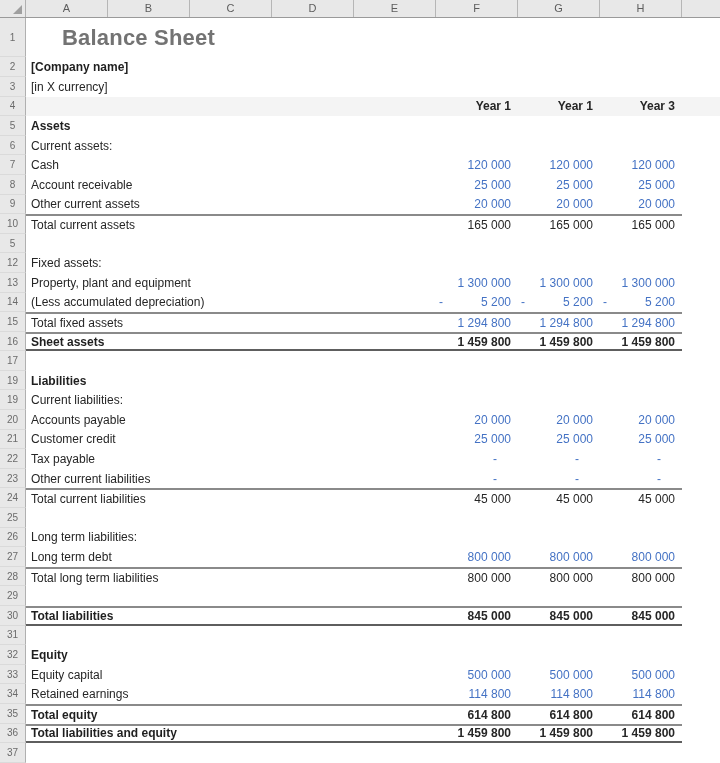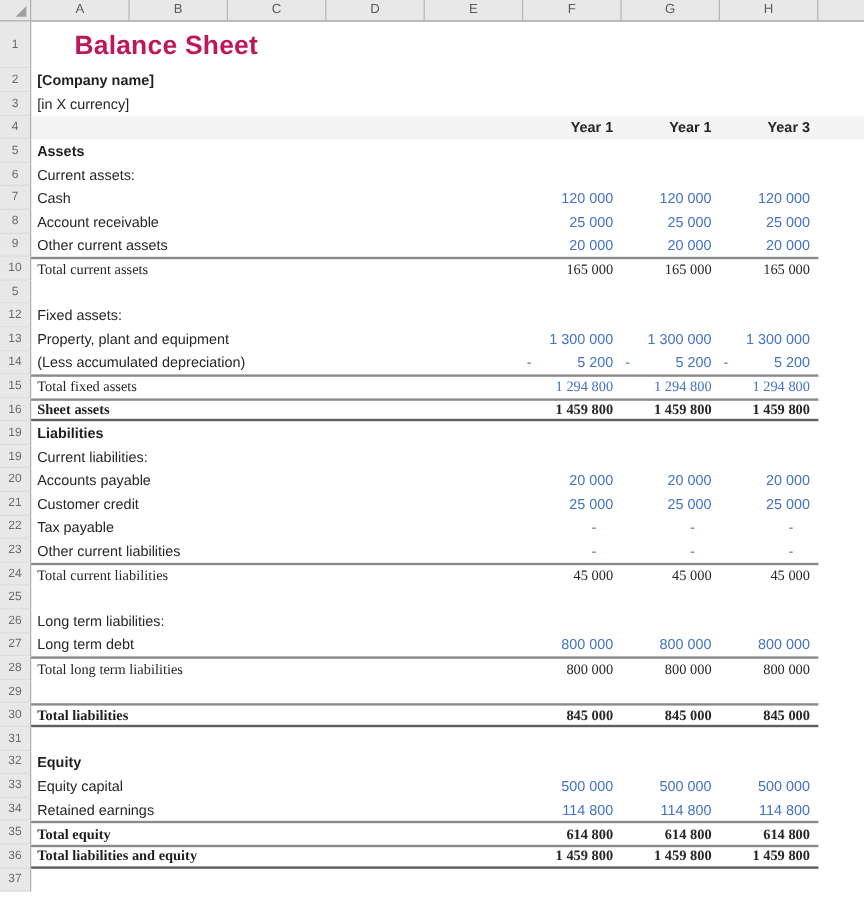--- a/index.html
+++ b/index.html
@@ -18,29 +18,29 @@
   .chfill { flex: 1 1 auto; }
 
   
   .r { display: flex; height: 19.6px; }
   .r.title-row { height: 39.4px; }
   .r.shade { background: #f4f4f4; }
   .gut { width: 26px; flex: 0 0 auto; background: var(--hdr-bg, #e8e8e8);
          border-right: 1px solid #b0b0b0; border-bottom: 1px solid #dadada;
          font-size: 10px; color: #6b6b6b; display: flex; align-items: center; justify-content: center; }
   .body { width: 656px; flex: 0 0 auto; display: flex; }
-  .body.bt { border-top: 2px solid var(--line, #8a8a8a); font-family: Liberation Serif, serif; }
+  .body.bt { border-top: 2px solid var(--line, #8a8a8a); }
   .body.bb { border-bottom: 2px solid var(--line-dark, #5e5e5e); }
   .fill { flex: 1 1 auto; }
 
   .lab { width: 410px; flex: 0 0 auto; font-size: 12px; color: #262626; padding-left: 5px;
          display: flex; align-items: center; white-space: nowrap; overflow: hidden; }
   .lab.bold { font-weight: bold; color: #1f1f1f; }
   .lab.indent { }
-  .lab.title { font-size: 22px; font-weight: bold; color: #be185d; letter-spacing: .2px; padding-left: 36px; }
+  .lab.title { font-size: 22px; font-weight: bold; color: #737373; letter-spacing: .2px; padding-left: 36px; }
 
   .val { width: 82px; flex: 0 0 auto; font-size: 12px; color: #262626;
          display: flex; align-items: center; justify-content: flex-end;
          padding-right: 7px; white-space: nowrap; }
   .val.blue { color: var(--accent, #4472C4); }
   .val.vbold { font-weight: bold; }
   .val.zero { padding-right: 21px; }
   .val.neg { justify-content: space-between; padding-left: 3px; }
 </style>
 </head>
@@ -227,20 +227,30 @@
         <div class="gut">16</div>
         <div class="body bt bb">
           <div class="lab bold">Sheet assets</div>
           <div class="val vbold">1 459 800</div>
           <div class="val vbold">1 459 800</div>
           <div class="val vbold">1 459 800</div>
         </div>
         <div class="fill"></div>
       </div>
       <div class="r">
+        <div class="gut">17</div>
+        <div class="body">
+          <div class="lab"></div>
+          <div class="val"></div>
+          <div class="val"></div>
+          <div class="val"></div>
+        </div>
+        <div class="fill"></div>
+      </div>
+      <div class="r">
         <div class="gut">19</div>
         <div class="body">
           <div class="lab bold">Liabilities</div>
           <div class="val"></div>
           <div class="val"></div>
           <div class="val"></div>
         </div>
         <div class="fill"></div>
       </div>
       <div class="r">

